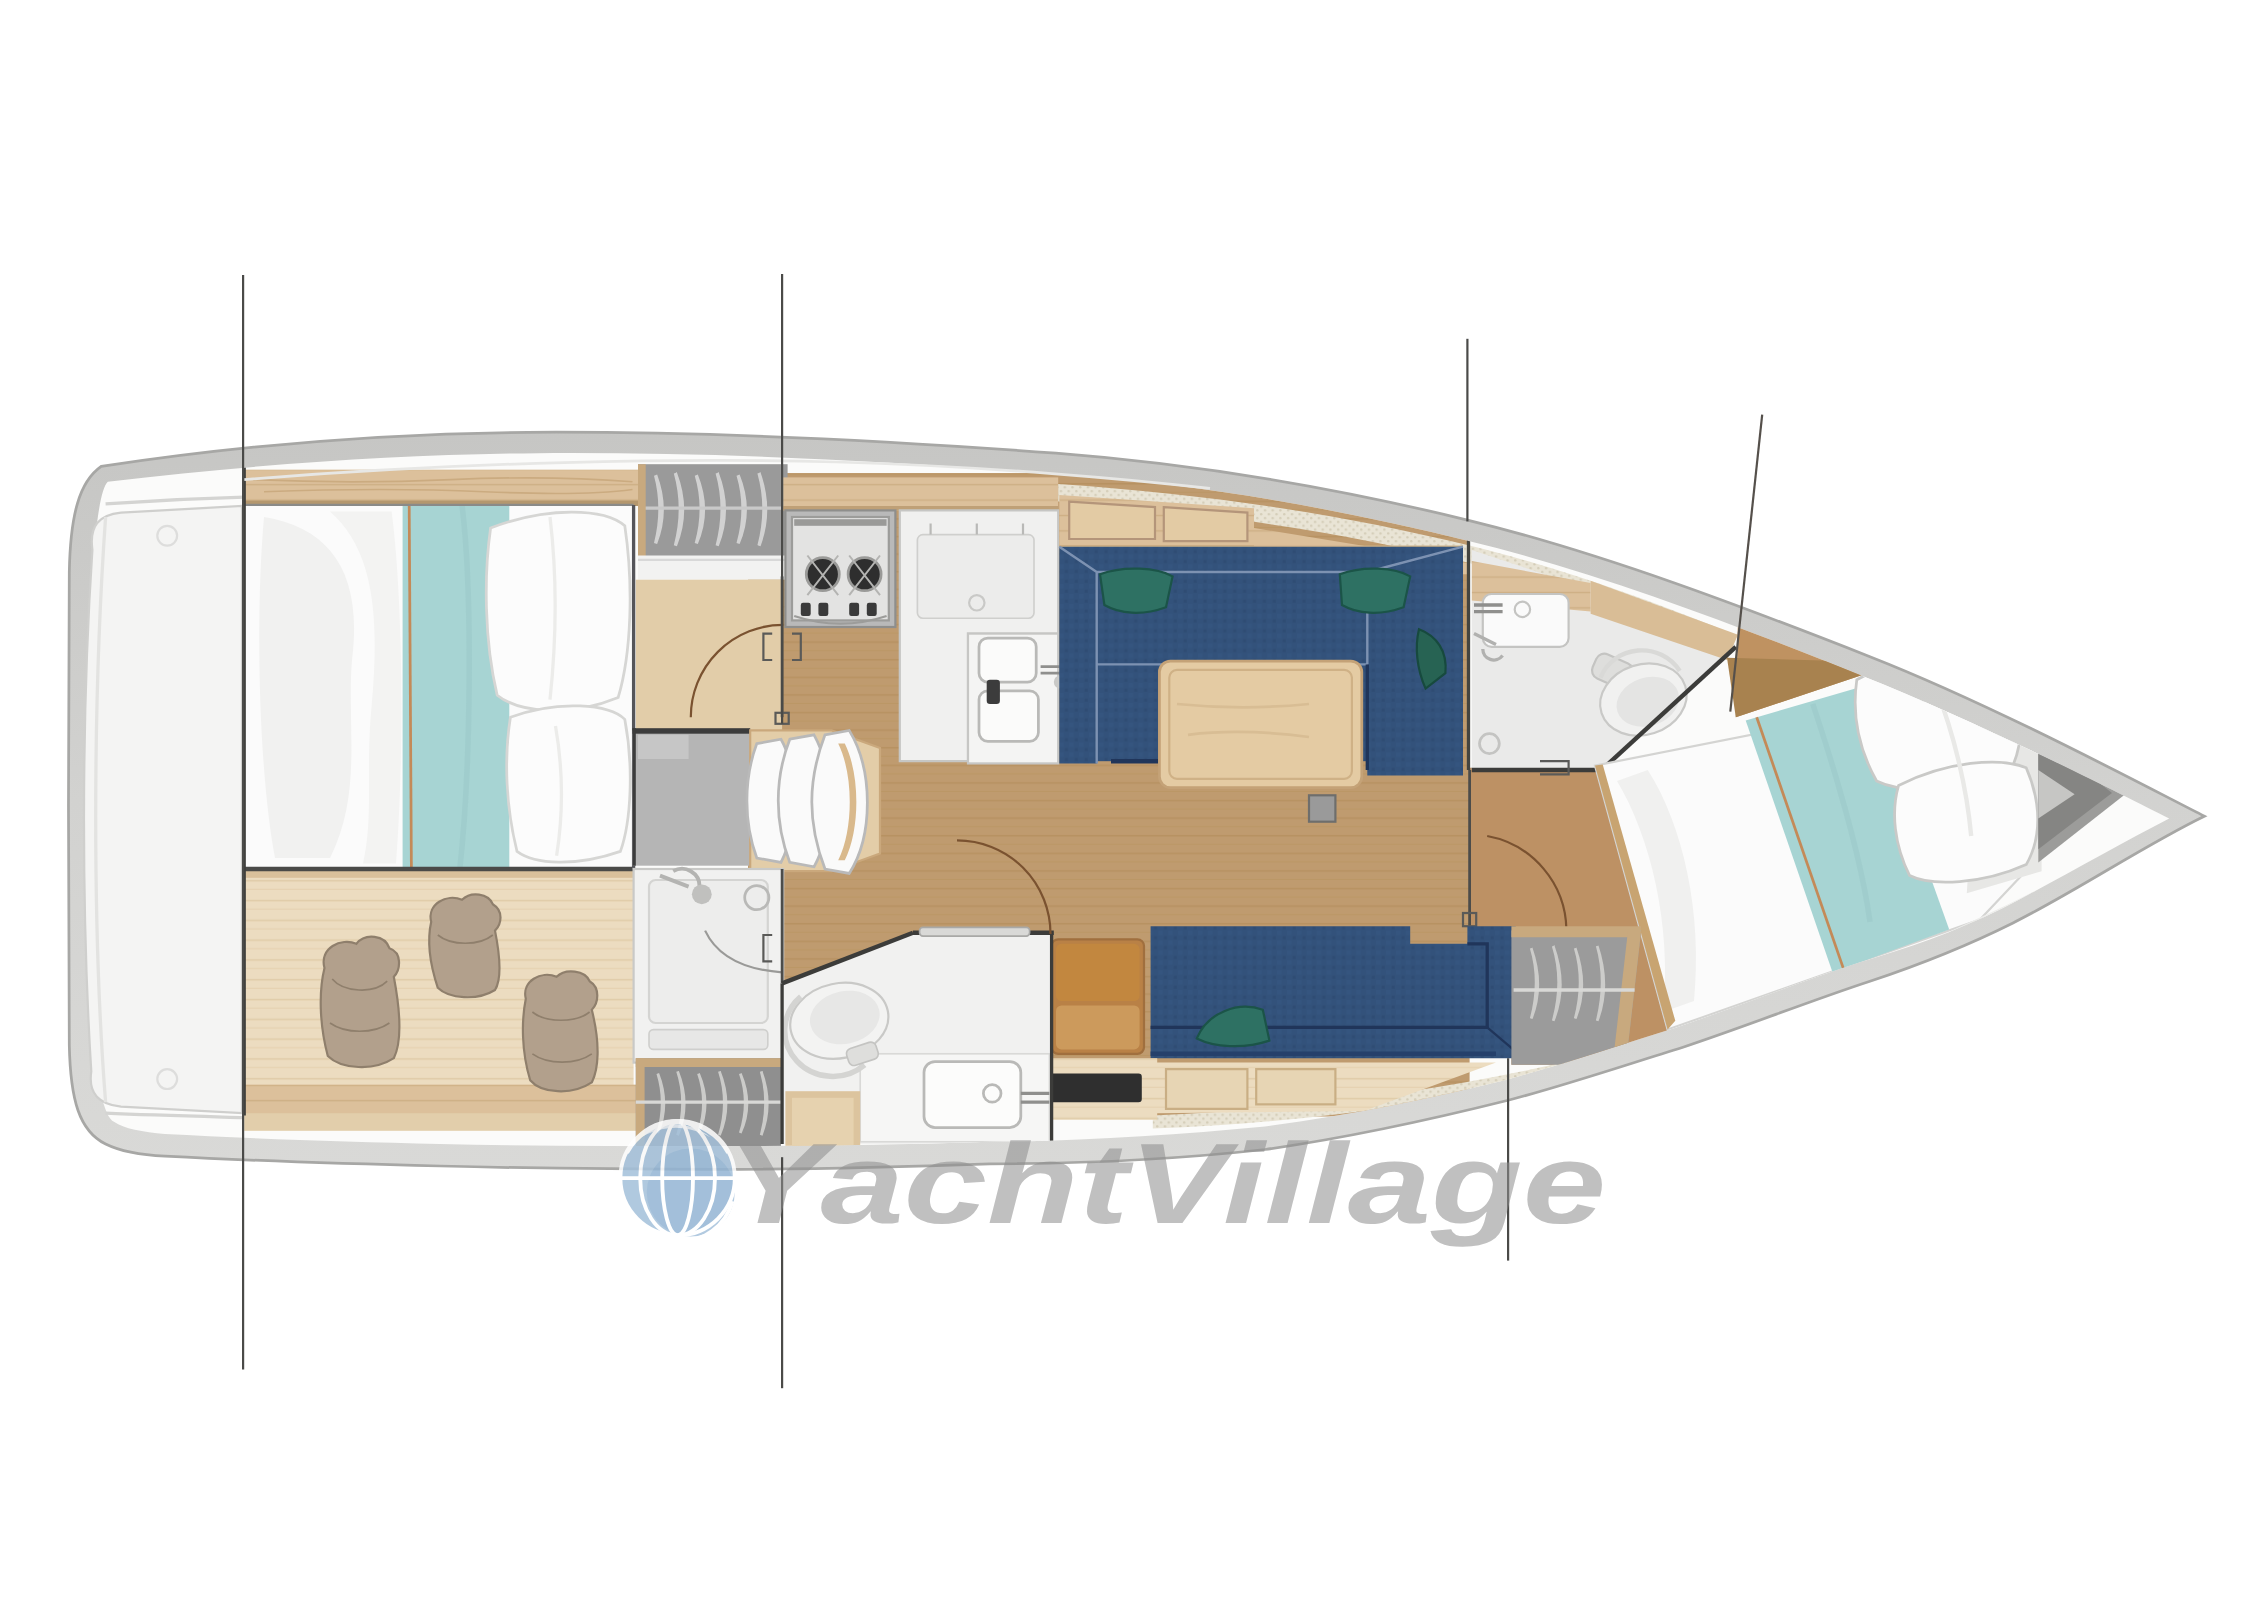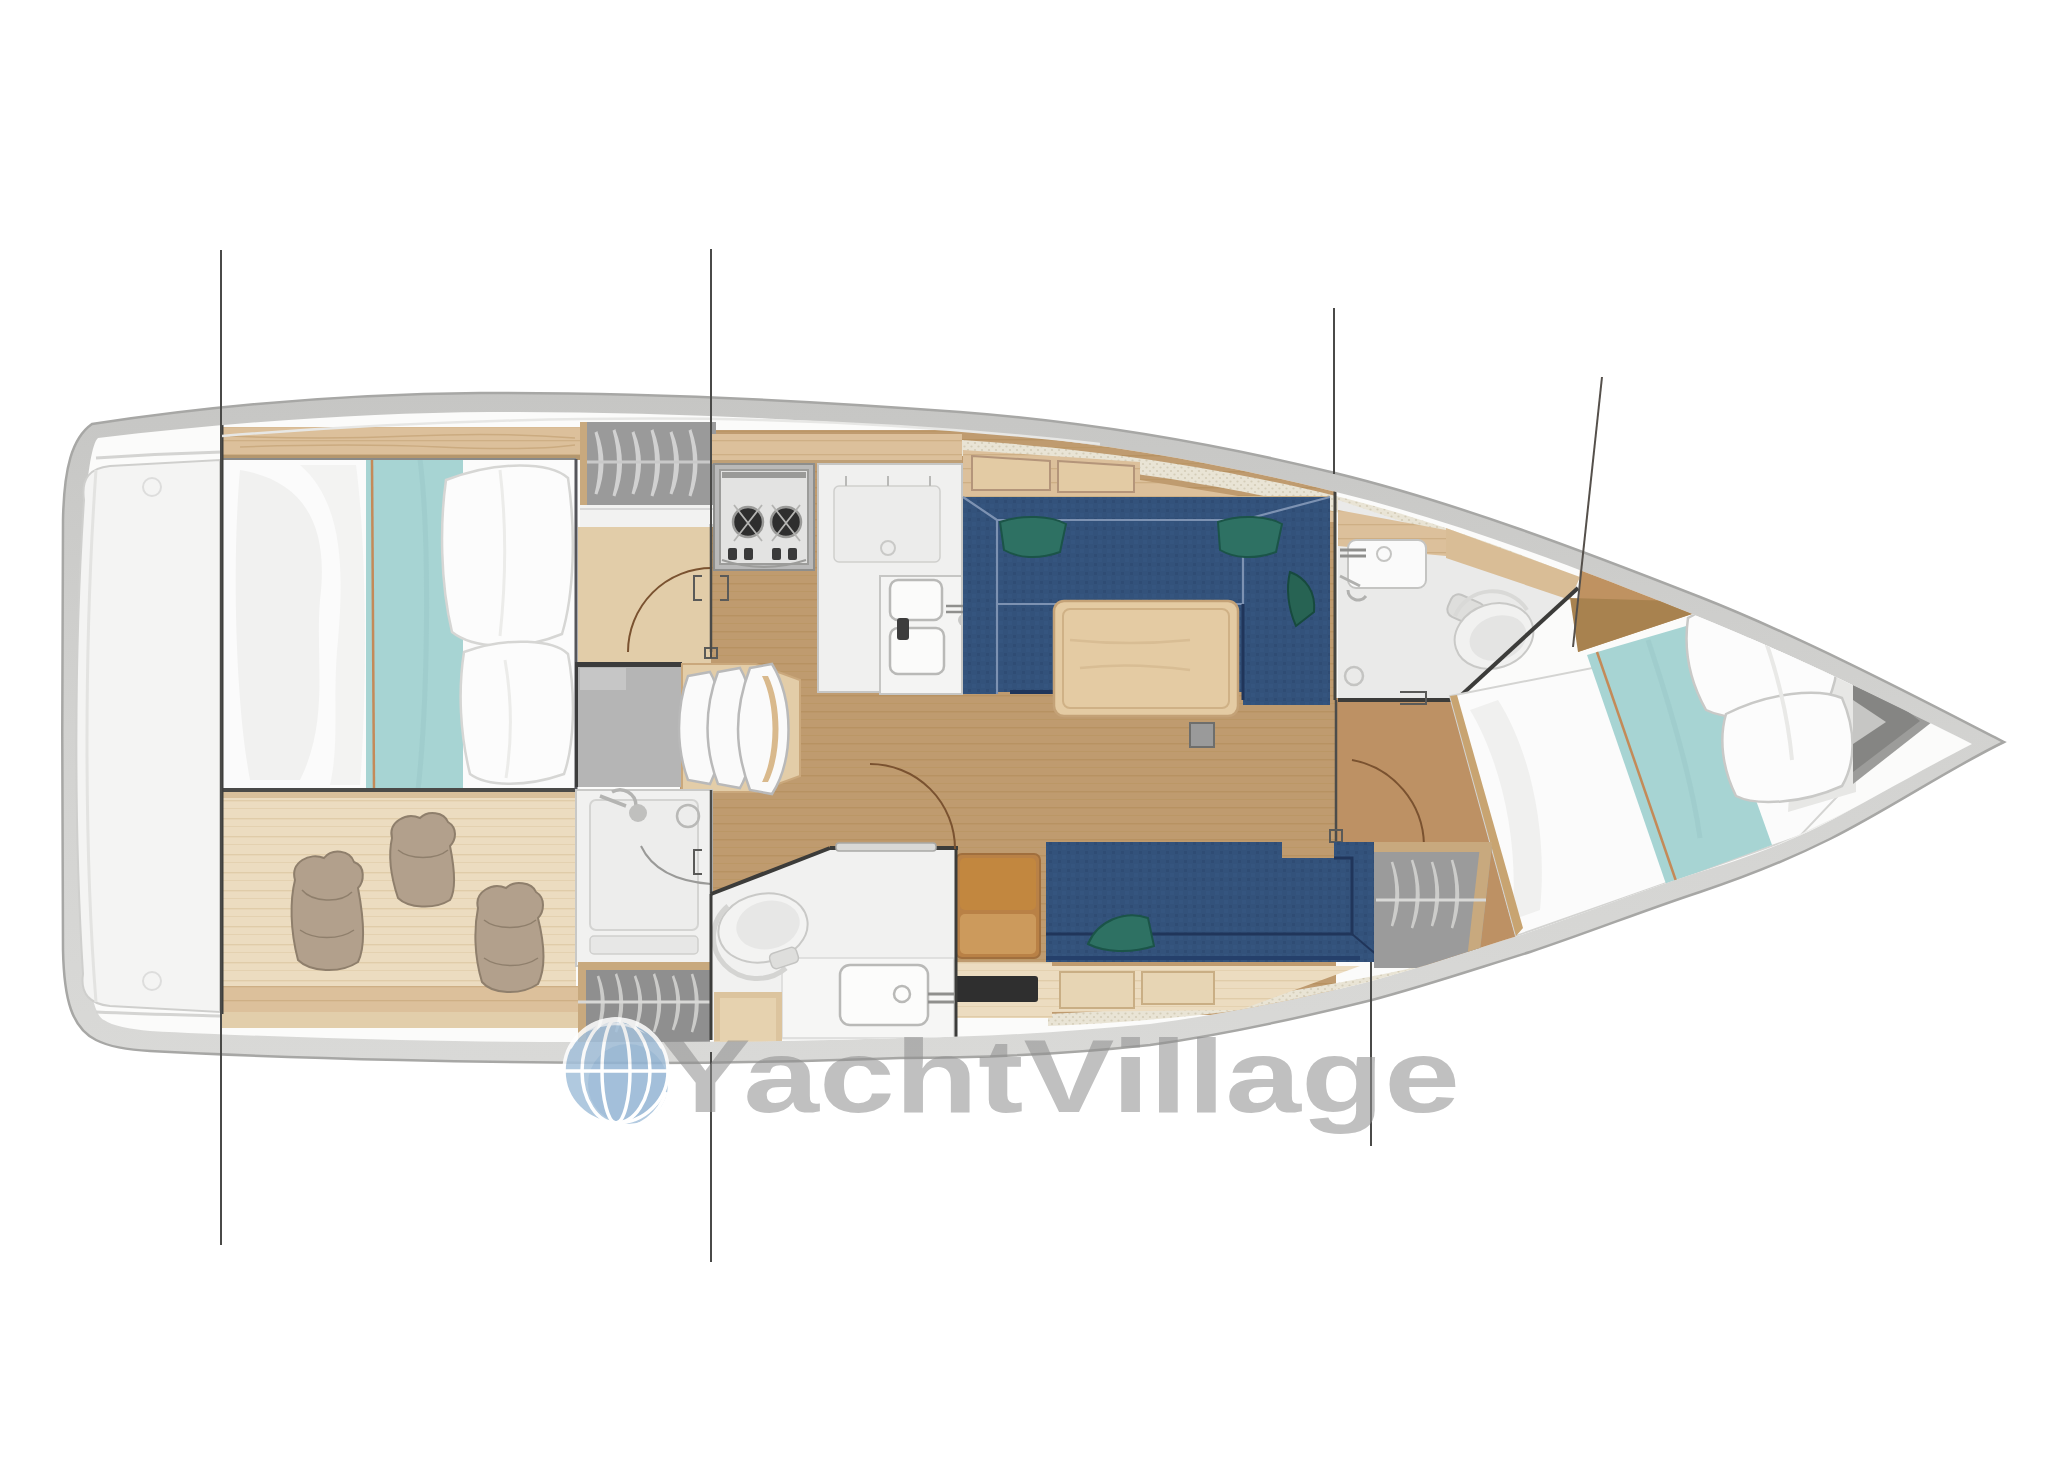--- a/index.html
+++ b/index.html
@@ -1,16 +1,16 @@
 <!DOCTYPE html>
 <html><head>
 <meta charset="utf-8">
 <style>
 html,body{margin:0;padding:0;background:#ffffff;}
-#page{width:2048px;height:1460px;position:relative;font-family:"Liberation Sans",sans-serif;}
+#page{width:2048px;height:1460px;position:relative;font-family:"Liberation Sans",sans-serif;font-style:italic;}
 svg{display:block;}
 </style>
 </head>
 <body>
 <div id="page">
 <svg width="2048" height="1460" viewBox="0 0 2048 1460" xmlns="http://www.w3.org/2000/svg">
 <defs>
   <linearGradient id="hullband" x1="0" y1="0" x2="0" y2="1">
     <stop offset="0" stop-color="#c6c6c4"></stop>
     <stop offset="0.5" stop-color="#d2d2d0"></stop>

